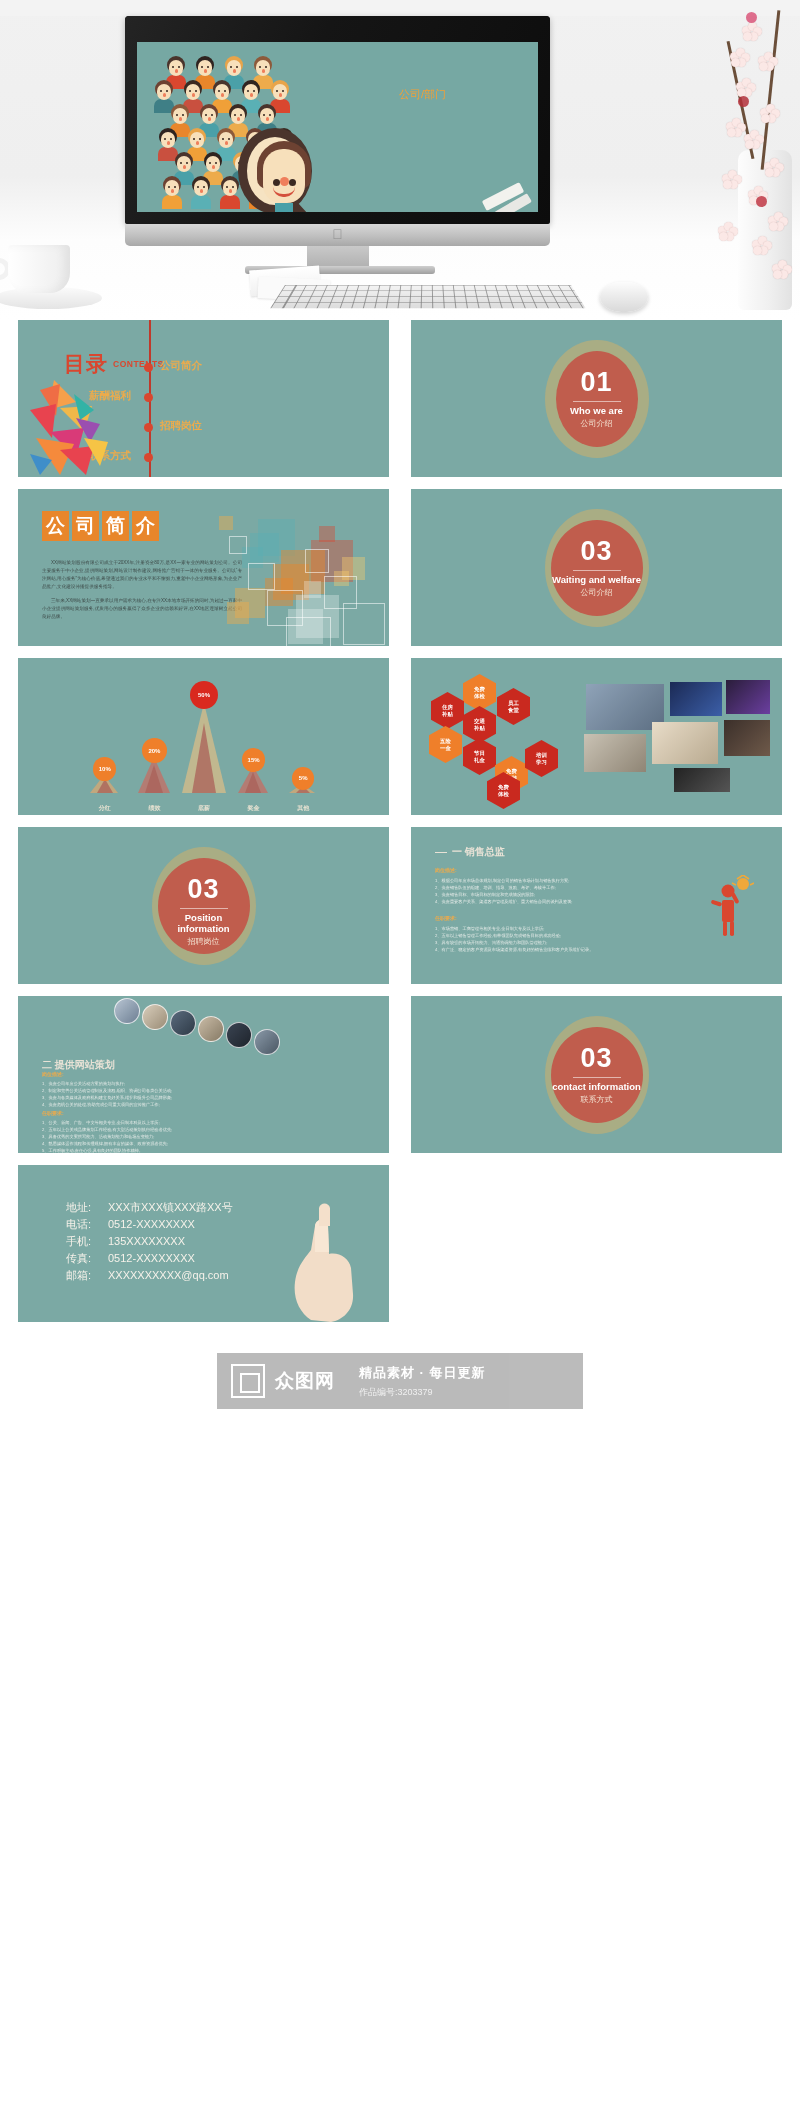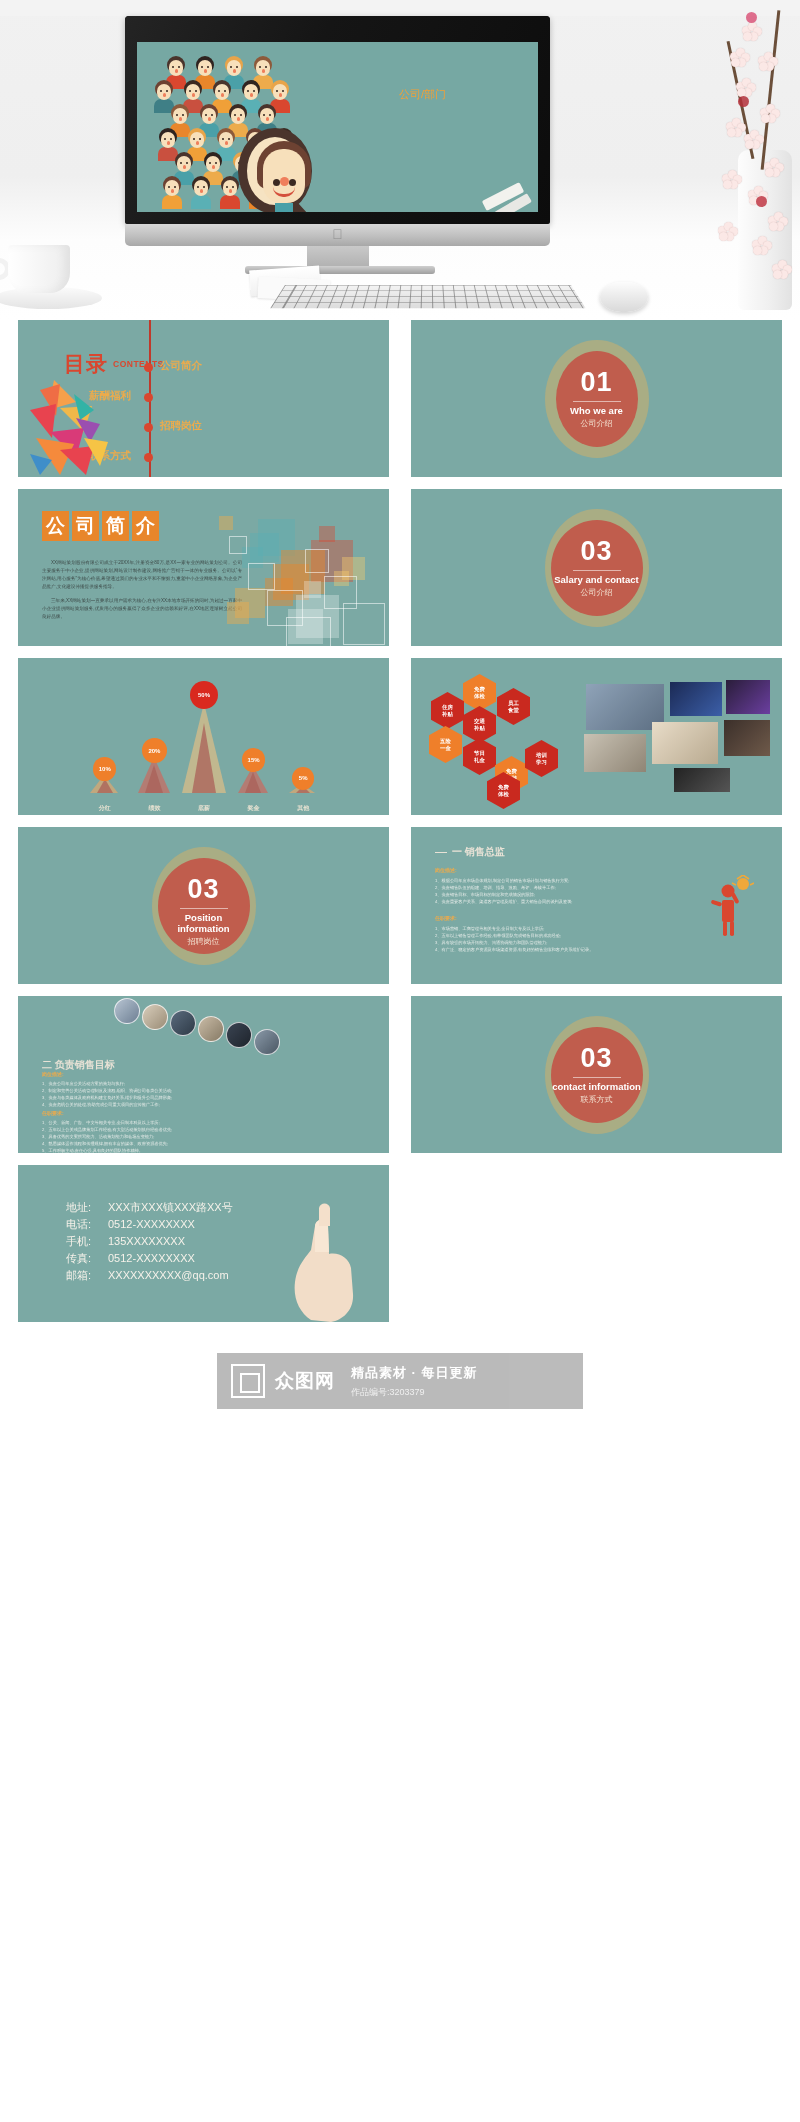--- a/index.html
+++ b/index.html
@@ -290,21 +290,21 @@
     opacity:.92;
   }
   .logo-mark{
     width:34px; height:34px; border:2.5px solid #fff; position:relative; flex:0 0 34px;
   }
   .logo-mark:after{
     content:""; position:absolute; left:7px; top:7px; width:16px; height:16px;
     border:2.5px solid #fff;
   }
   .logo-cn{ font-size:19px; font-weight:bold; color:#fff; letter-spacing:1px; }
-  .foot-txt{ margin-left:6px; }
+  .foot-txt{ margin-left:14px; }
   .foot-txt .l1{ font-size:13px; font-weight:bold; color:#fff; letter-spacing:1px; }
   .foot-txt .l2{ font-size:9px; color:#efefef; margin-top:4px; }
 </style>
 </head>
 <body>
 
 <div class="page">
 
   <div class="hero">
     <div class="hero-topstrip"></div>
@@ -761,21 +761,21 @@
           <div style="position:absolute;left:105px;top:60px;width:33px;height:33px;border:1px solid rgba(255,255,255,.55);"></div>
           <div style="position:absolute;left:124px;top:87px;width:42px;height:42px;border:1px solid rgba(255,255,255,.55);"></div>
         </div>
     </div>
 
     <div class="slide">
       <div class="ring-outer"></div>
       <div class="ring-inner wide">
         <div class="ring-num">03</div>
         <div class="ring-rule"></div>
-        <div class="ring-en">Salary and contact</div>
+        <div class="ring-en">Waiting and welfare</div>
         <div class="ring-cn">公司介绍</div>
       </div>
     </div>
 
     <div class="slide">
       <div class="chart">
         <div class="spikes" id="spike-host">
             <div class="spike" style="left:10px; border-left:14.8px solid transparent; border-right:14.8px solid transparent; border-bottom:18.181818181818183px solid #c9a77a; opacity:.9;"></div>
             <div class="spike" style="left:16.66px; border-left:8.14px solid transparent; border-right:8.14px solid transparent; border-bottom:14.181818181818183px solid rgba(170,96,88,.75);"></div>
             <div class="spike" style="left:57.800000000000004px; border-left:16.6px solid transparent; border-right:16.6px solid transparent; border-bottom:36.36363636363637px solid #b9776e; opacity:.9;"></div>
@@ -882,21 +882,21 @@
             <rect x="12" y="25" width="12" height="22" rx="2" fill="#d9472f"></rect>
             <rect x="1" y="26" width="11" height="4" rx="2" fill="#d9472f" transform="rotate(18 6 28)"></rect>
             <rect x="23" y="17" width="4" height="12" rx="2" fill="#d9472f" transform="rotate(-28 25 23)"></rect>
             <rect x="13" y="46" width="4" height="15" rx="1.8" fill="#d9472f"></rect>
             <rect x="20" y="46" width="4" height="15" rx="1.8" fill="#d9472f"></rect>
           </svg></div>
     </div>
 
     <div class="slide">
       <div class="jd-head" style="top:62px;">
-        <span>二 负责销售目标</span>
+        <span>二 提供网站策划</span>
       </div>
       <div class="jd-sec" style="top:75px;">岗位描述:</div>
       <div class="jd-list" style="top:84px;" id="jd3-host">
           <div>1、负责公司年度公关活动方案的策划与执行;</div>
           <div>2、制定和完善公关活动管理制度及流程,组织、协调公司各类公关活动;</div>
           <div>3、负责与各类媒体及政府机构建立良好关系,维护和提升公司品牌形象;</div>
           <div>4、负责危机公关的处理,协助完成公司重大项目的宣传推广工作;</div>
         </div>
       <div class="jd-sec" style="top:114px;">任职要求:</div>
       <div class="jd-list" style="top:123px;" id="jd4-host">

